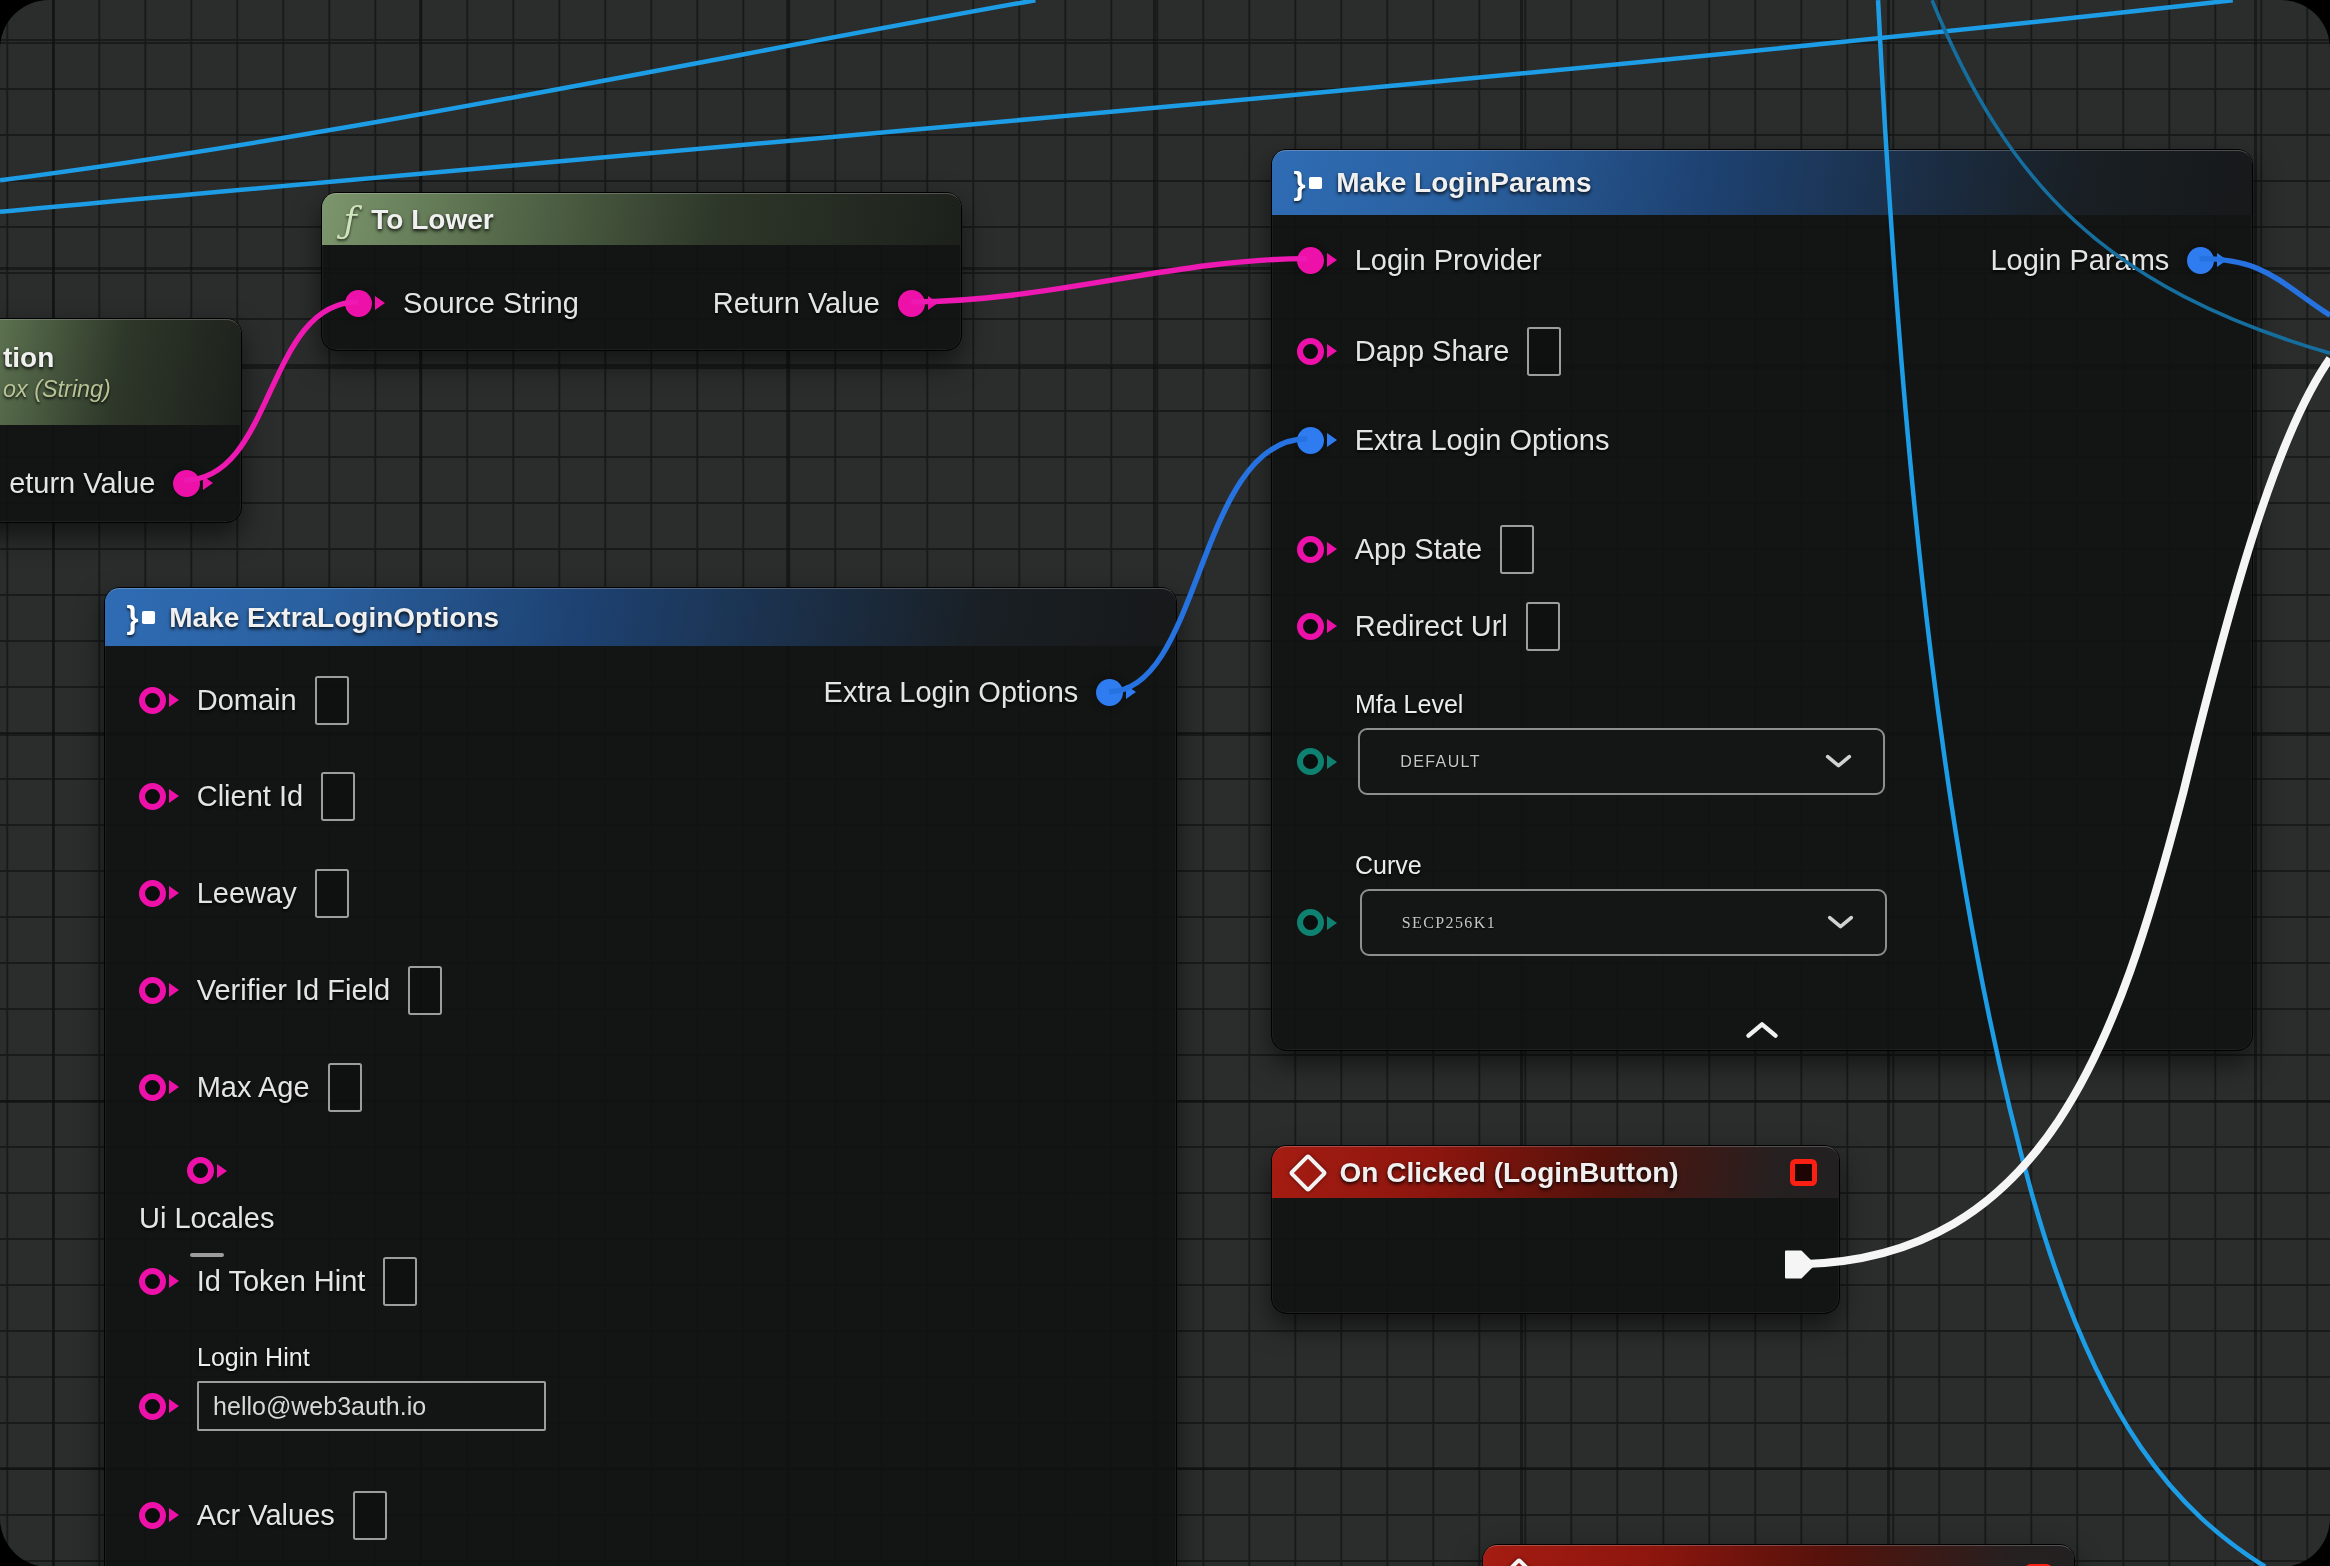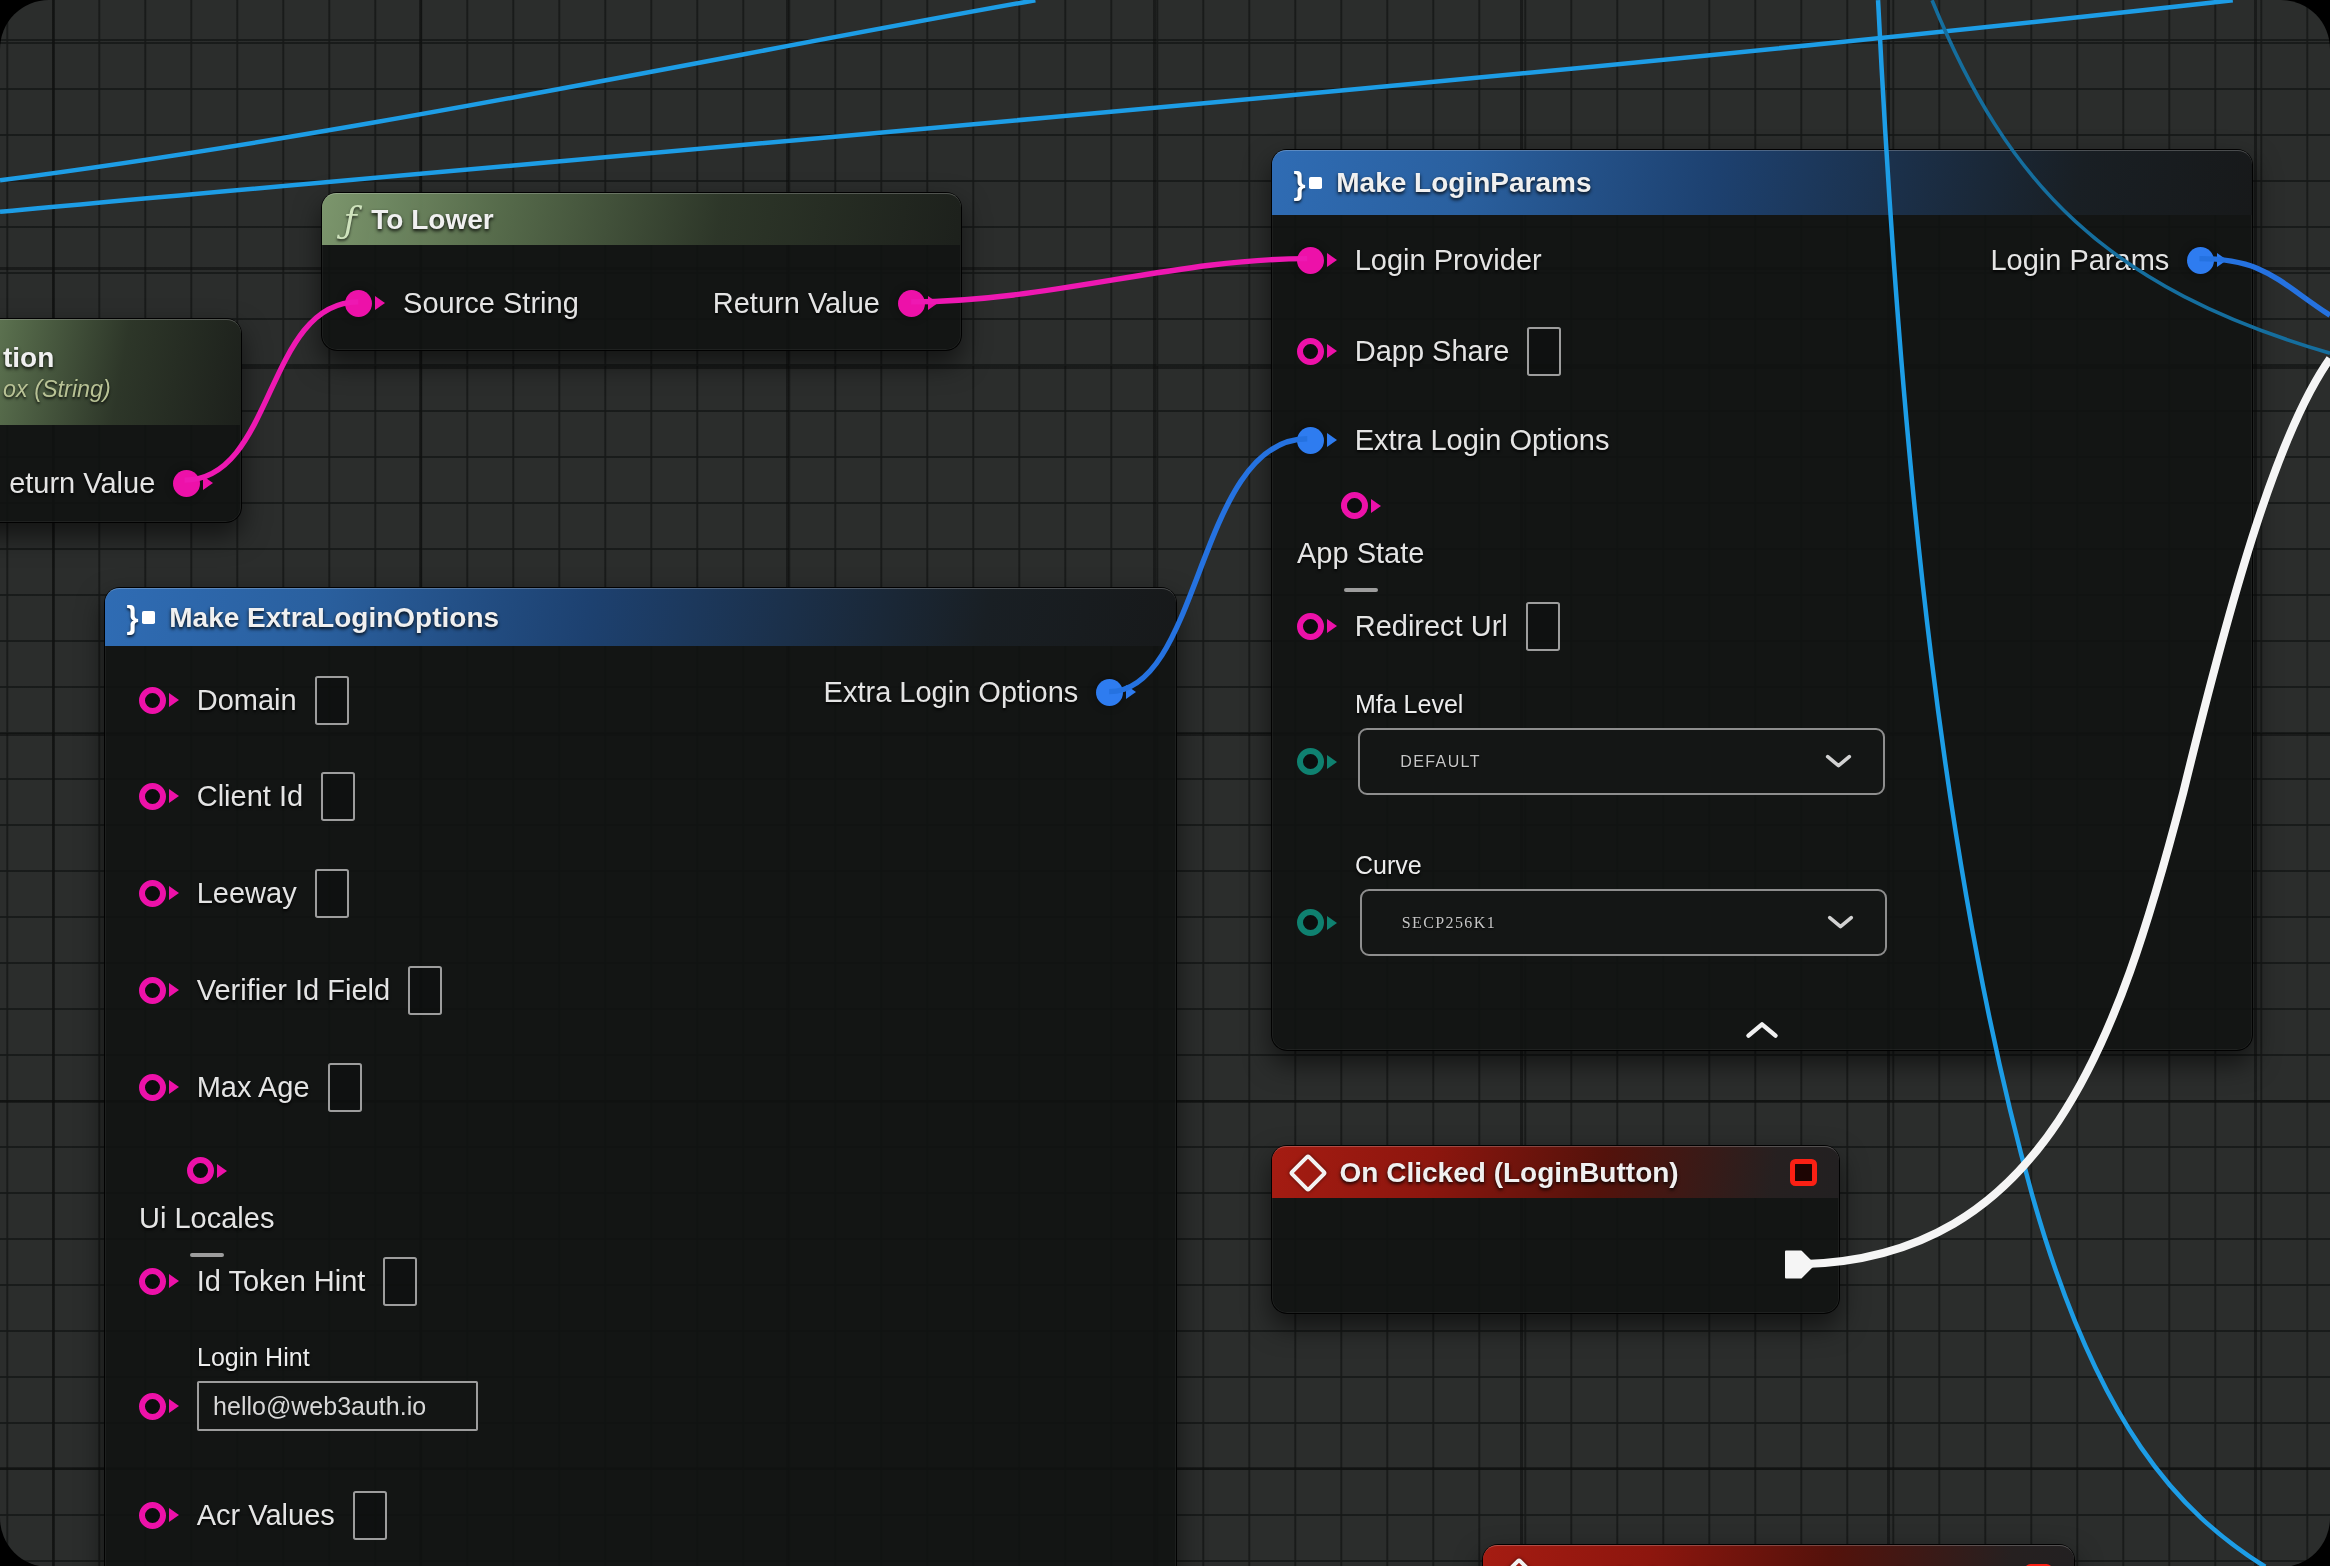--- a/index.html
+++ b/index.html
@@ -44,21 +44,21 @@
   .pink{color:#ed11a9;}  .blue{color:#2e7cf0;}  .teal{color:#0f8170;}
   .pin-row{position:absolute;display:flex;align-items:center;gap:18px;height:54px;}
   .pin-label{font-size:29px;color:#e4e4e4;text-shadow:0 1.8px 2.7px rgba(0,0,0,.85);white-space:nowrap;}
   .value-box{width:34px;height:49px;border:2.7px solid #9d9d9d;border-radius:2.7px;background:rgba(10,12,11,.35);box-sizing:border-box;}
   .out-row{justify-content:flex-end;}
   
   .dropdown{width:527px;height:67px;border:2.7px solid #8e8e8e;border-radius:9px;background:#141615;
     display:flex;align-items:center;justify-content:space-between;padding:0 31px 0 40px;box-sizing:border-box;}
   .dropdown-value{font-size:16px;color:#c6c6c6;letter-spacing:1.4px;text-shadow:0 0.9px 1.8px #000;}
   .block-label{font-size:25px;color:#ececec;text-shadow:0 1.8px 2.7px rgba(0,0,0,.85);display:block;margin:0 0 9px 58px;}
-  .hint-input{width:281px;height:50px;border:2.7px solid #9d9d9d;border-radius:1.8px;background:#131514;color:#d8d8d8;
+  .hint-input{width:349px;height:50px;border:2.7px solid #9d9d9d;border-radius:1.8px;background:#131514;color:#d8d8d8;
     font-size:25px;font-family:"Liberation Sans",sans-serif;padding:0 14.4px;box-sizing:border-box;outline:none;}
   
   .fn-icon{font-family:"DejaVu Serif",serif;font-style:italic;font-size:36px;color:#cfe3bd;text-shadow:0 1.8px 2.7px rgba(0,0,0,.7);line-height:1;}
   .struct-icon{display:inline-flex;align-items:center;color:#fff;}
   .struct-icon .brace{font-size:31px;font-weight:bold;line-height:1;text-shadow:0 1.8px 2.7px rgba(0,0,0,.7);}
   .struct-icon .sq{width:12.6px;height:12.6px;background:#fff;display:inline-block;margin-left:3.6px;border-radius:1.8px;}
   .diamond-icon{width:20px;height:20px;border:4.5px solid #f2f2f2;transform:rotate(45deg);border-radius:3.6px;flex:0 0 auto;box-shadow:0 0 3.6px rgba(0,0,0,.6);}
   .bind-square{width:27px;height:27px;border:5.4px solid #fb2014;border-radius:5.4px;background:#1d0503;box-sizing:border-box;margin-left:auto;flex:0 0 auto;}
   
   #wires{position:absolute;inset:0;z-index:40;pointer-events:none;}
@@ -216,21 +216,21 @@
           </span>
         <span class="pin-label">Dapp Share</span>
         <span class="value-box"></span>
       </div>
       <div class="pin-row" style="top:263px;left:25px;">
         <span class="pin filled blue">
             <span class="pin-circle"></span>
           </span>
         <span class="pin-label">Extra Login Options</span>
       </div>
-      <div class="pin-row" style="top:342px;left:25px;flex-direction:column;">
+      <div class="pin-row" style="top:372px;left:25px;">
         <span class="pin hollow pink">
             <span class="pin-circle"></span>
           </span>
         <span class="pin-label">App State</span>
         <span class="value-box"></span>
       </div>
       <div class="pin-row" style="top:449px;left:25px;">
         <span class="pin hollow pink">
             <span class="pin-circle"></span>
           </span>

